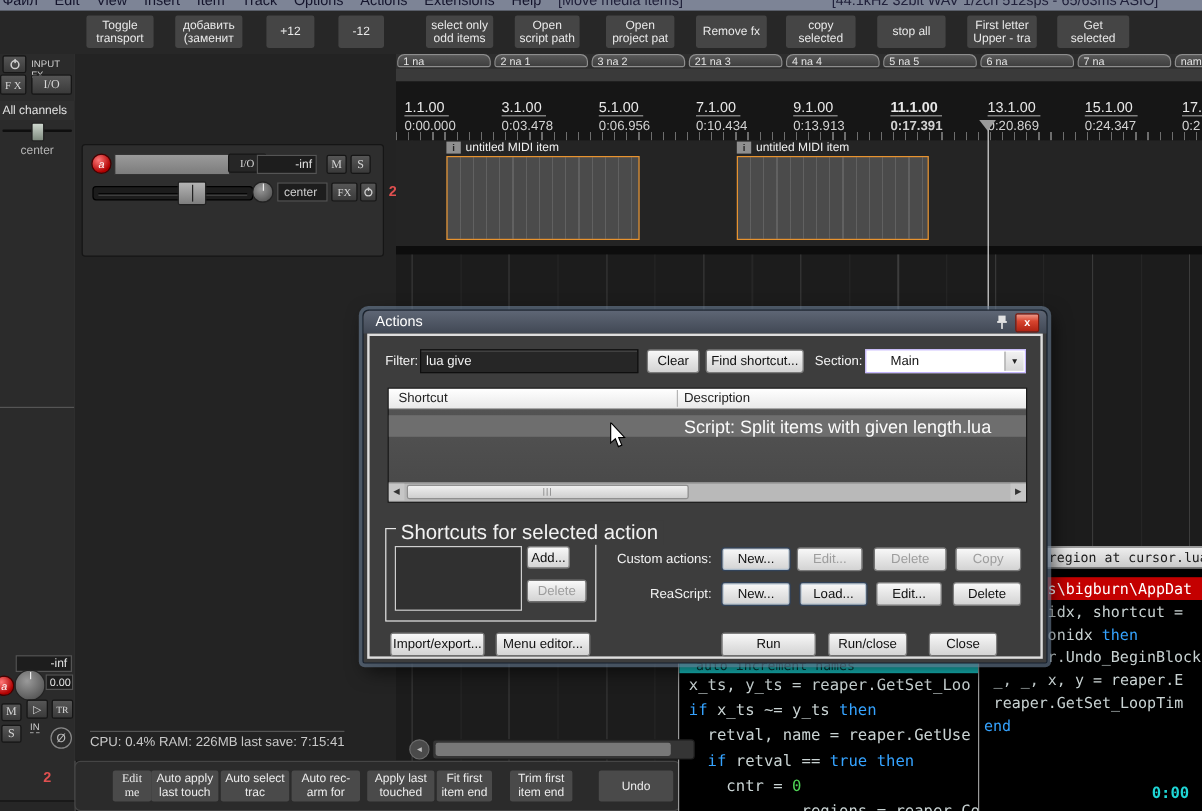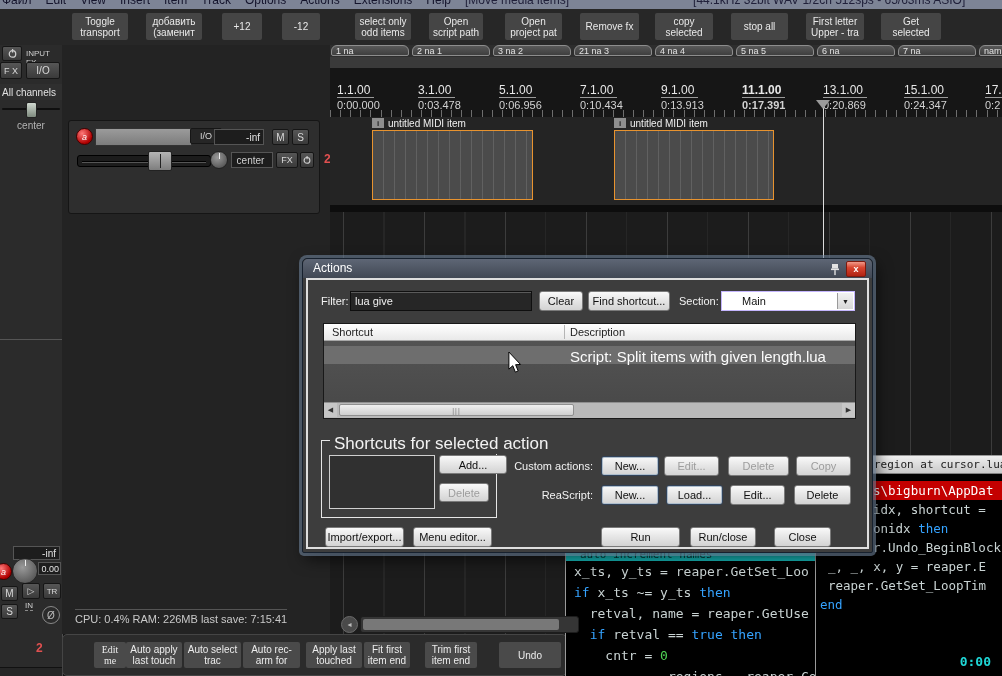--- a/index.html
+++ b/index.html
@@ -27,21 +27,21 @@
   .icn{width:15px;height:17px;display:flex;align-items:center;justify-content:center;color:#cfcfcf;
        font-size:12px;border-radius:2px;}
   .icn.on{background:#4e4e4e;}
   .lockshackle{display:block;font-size:8px;line-height:5px;}
   .lockbody{display:block;font-size:8px;line-height:7px;}
 
   
   .leftstrip{left:0;top:45px;width:62px;height:631px;background:#2b2b2b;border-right:1px solid #4e4e4e;}
   .lbl-sm{color:#cfcfcf;font-size:8px;}
   .mini{background:linear-gradient(#565656,#3a3a3a);border:1px solid #161616;color:#d8d8d8;
-        display:flex;align-items:center;justify-content:center;border-radius:2px;box-sizing:border-box;}
+        display:flex;align-items:center;justify-content:center;border-radius:2px;box-sizing:border-box;font-family:Liberation Serif, serif;}
   .darkdisp{background:#1d1d1d;border:1px solid #555;color:#e2e2e2;font-size:10px;
         display:flex;align-items:center;justify-content:flex-end;padding-right:3px;box-sizing:border-box;}
   .knob{border-radius:50%;background:radial-gradient(circle at 40% 35%,#9a9a9a,#5d5d5d 70%,#3c3c3c);
         border:1px solid #222;box-sizing:border-box;}
   .knob i{position:absolute;left:50%;top:1px;width:1px;height:6px;background:#eee;}
   .recarm{border-radius:50%;background:radial-gradient(circle at 35% 30%,#ff7a7a,#b00000 70%);
         border:1px solid #400;color:#fff;font-size:9px;font-style:italic;
         display:flex;align-items:center;justify-content:center;}
   .tracknum{color:#e05050;font-size:12px;font-weight:bold;}
 
@@ -381,21 +381,21 @@
       <div class="listscroll">
         <div class="lsarrow" style="left:0;">◀</div>
         <div class="lsthumb">|||</div>
         <div class="lsarrow" style="right:0;">▶</div>
       </div>
     </div>
 
     <div class="groupbox">
       <div class="glabel">Shortcuts for selected action</div>
       <div class="shlist"></div>
-      <div class="btn3d" style="left:117px;top:14px;width:68px;height:19px;">Add...</div>
+      <div class="btn3d" style="left:117px;top:14px;width:36px;height:19px;">Add...</div>
       <div class="btn3d disabled" style="left:117px;top:42px;width:50px;height:19px;">Delete</div>
     </div>
 
     <div class="dlbl" style="left:180px;top:201px;width:110px;text-align:right;">Custom actions:</div>
     <div class="btn3d def" style="left:298px;top:197px;width:58px;height:20px;">New...</div>
     <div class="btn3d disabled" style="left:361px;top:197px;width:55px;height:20px;">Edit...</div>
     <div class="btn3d disabled" style="left:425px;top:197px;width:61px;height:20px;">Delete</div>
     <div class="btn3d disabled" style="left:493px;top:197px;width:55px;height:20px;">Copy</div>
 
     <div class="dlbl" style="left:180px;top:230px;width:110px;text-align:right;">ReaScript:</div>

